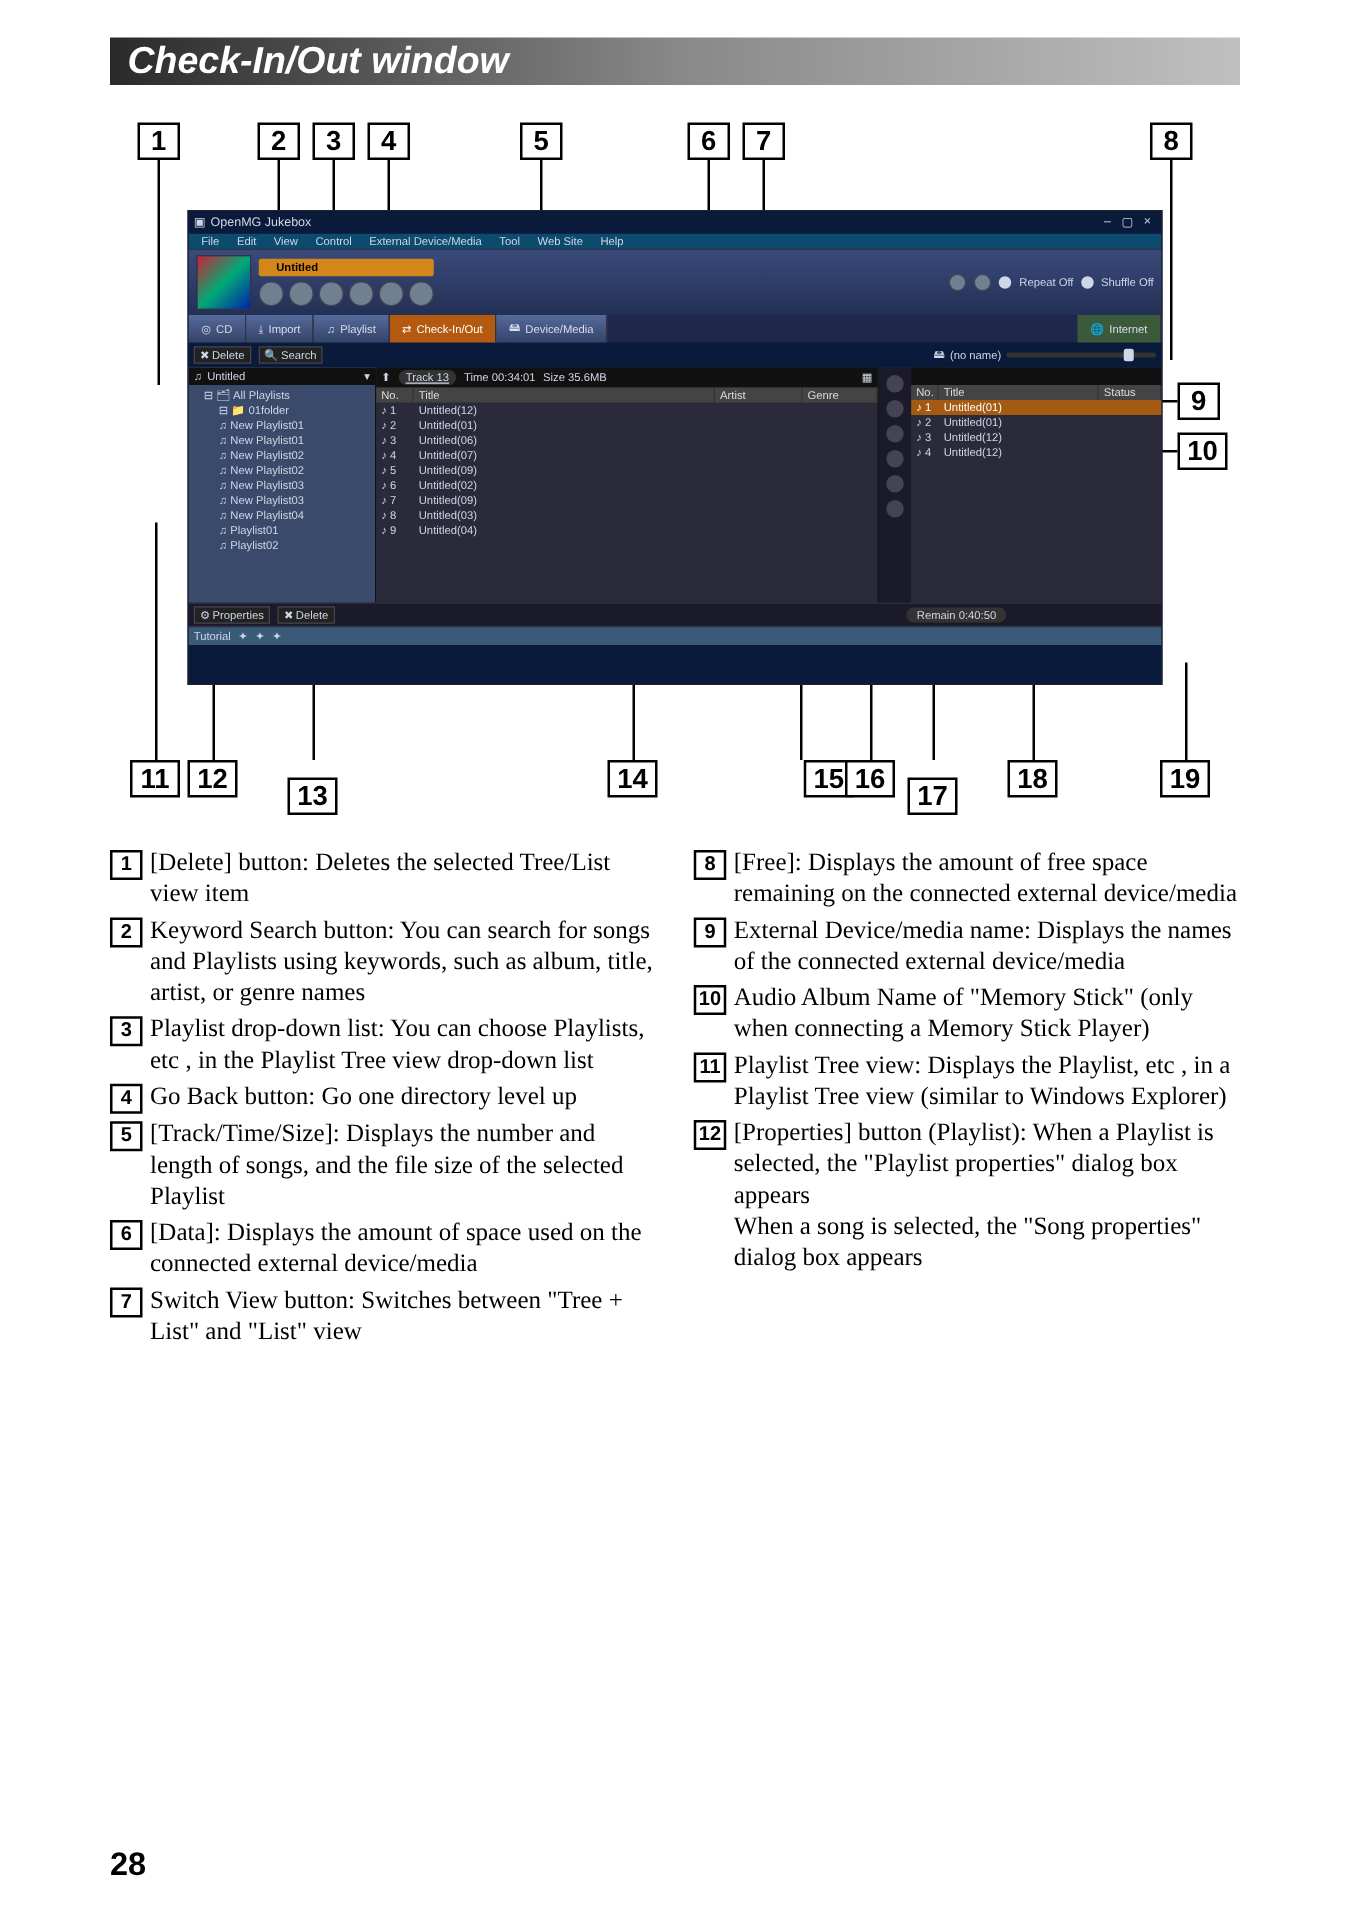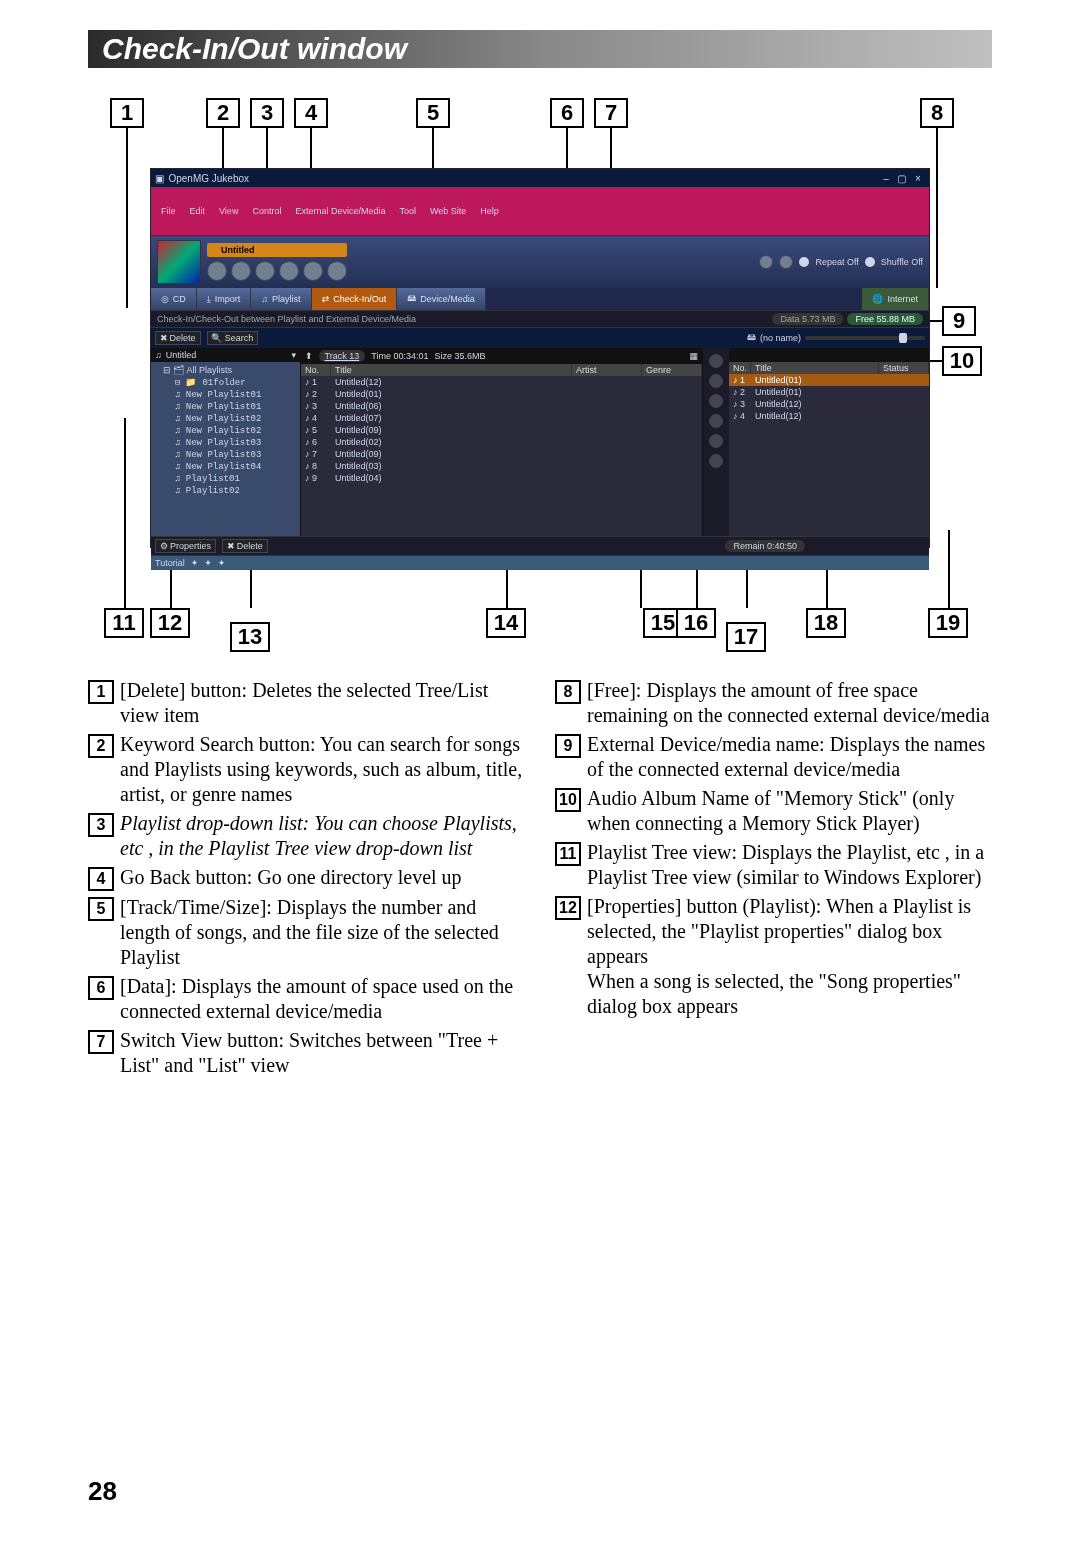--- a/index.html
+++ b/index.html
@@ -66,23 +66,23 @@
     background: #0a1a3a;
     height: 18px;
     padding: 0 4px;
   }
   .titlebar .left-title { display: flex; align-items: center; gap: 4px; }
   .titlebar .winbtns { margin-left: auto; display: flex; gap: 2px; color: #cfd6e8; }
   .winbtns span { width: 14px; text-align: center; cursor: default; }
   .menubar {
     display: flex;
     gap: 2px;
-    padding: 18px 4px;
+    padding: 0 4px;
     font-size: 9px;
-    background: #be185d;
+    background: #0c4a6e;
     border-bottom: 1px solid #334;
   }
   .menubar span { padding: 1px 6px; }
   .bigtoolbar {
     height: 52px;
     background: linear-gradient(#3a4a7a, #233055);
     display: flex;
     align-items: center;
     padding: 4px 6px;
     gap: 6px;
@@ -147,21 +147,21 @@
     height: 188px;
     background: #2a2a3a;
   }
   .tree {
     width: 150px; background: #3a4a6a; border-right: 1px solid #111;
     font-size: 9px; color: #cfd6e8; overflow: hidden;
   }
   .tree-hdr { background: #111; padding: 2px 4px; display: flex; align-items: center; gap: 4px; }
   .tree-body { padding: 2px 2px; }
   .tree-body div { padding: 1px 0 1px 10px; white-space: nowrap; }
-  .tree-body .lvl2 { padding-left: 22px; font-family: Liberation Mono, monospace; }
+  .tree-body .lvl2 { padding-left: 22px; }
 
   .list {
     flex: 1; background: #2a2a3a; border-right: 1px solid #111;
     display: flex; flex-direction: column; font-size: 9px;
   }
   .list-hdr-top { background: #111; padding: 2px 4px; display: flex; align-items: center; gap: 6px; color: #cfd6e8; }
   .list-hdr-top .chip { background: #333; border-radius: 8px; padding: 1px 6px; text-decoration: underline; }
   .colhdr { display: flex; background: #444; color: #ddd; }
   .colhdr span { padding: 1px 4px; border-right: 1px solid #333; }
   .list-body { flex: 1; overflow: hidden; }
@@ -346,25 +346,20 @@
         </div>
       <div class="modebtn">
           <span>🖴</span>
           <span>Device/Media</span>
         </div>
       <div class="modebtn internet">
           <span>🌐</span>
           <span>Internet</span>
         </div>
     </div>
-    <div class="substatus">
-      <span>Check-In/Check-Out between Playlist and External Device/Media</span>
-      <span class="pill">Data 5.73 MB</span>
-      <span class="freebadge">Free 55.88 MB</span>
-    </div>
     <div class="actionrow">
       <div class="actionbtn">
           <span>✖</span>
           <span>Delete</span>
         </div>
       <div class="actionbtn">
           <span>🔍</span>
           <span>Search</span>
         </div>
       <div class="device-name-right">
@@ -517,21 +512,21 @@
       <div class="item">
         <span class="numbox">1</span>
         <div class="item-body" style="white-space: pre-line;">[Delete] button: Deletes the selected Tree/List view item</div>
       </div>
       <div class="item">
         <span class="numbox">2</span>
         <div class="item-body" style="white-space: pre-line;">Keyword Search button: You can search for songs and Playlists using keywords, such as album, title, artist, or genre names</div>
       </div>
       <div class="item">
         <span class="numbox">3</span>
-        <div class="item-body" style="white-space: pre-line; font-style: italic;">Playlist drop-down list: You can choose Playlists, etc , in the Playlist Tree view drop-down list</div>
+        <div class="item-body" style="white-space: pre-line;">Playlist drop-down list: You can choose Playlists, etc , in the Playlist Tree view drop-down list</div>
       </div>
       <div class="item">
         <span class="numbox">4</span>
         <div class="item-body" style="white-space: pre-line;">Go Back button: Go one directory level up</div>
       </div>
       <div class="item">
         <span class="numbox">5</span>
         <div class="item-body" style="white-space: pre-line;">[Track/Time/Size]: Displays the number and length of songs, and the file size of the selected Playlist</div>
       </div>
       <div class="item">

